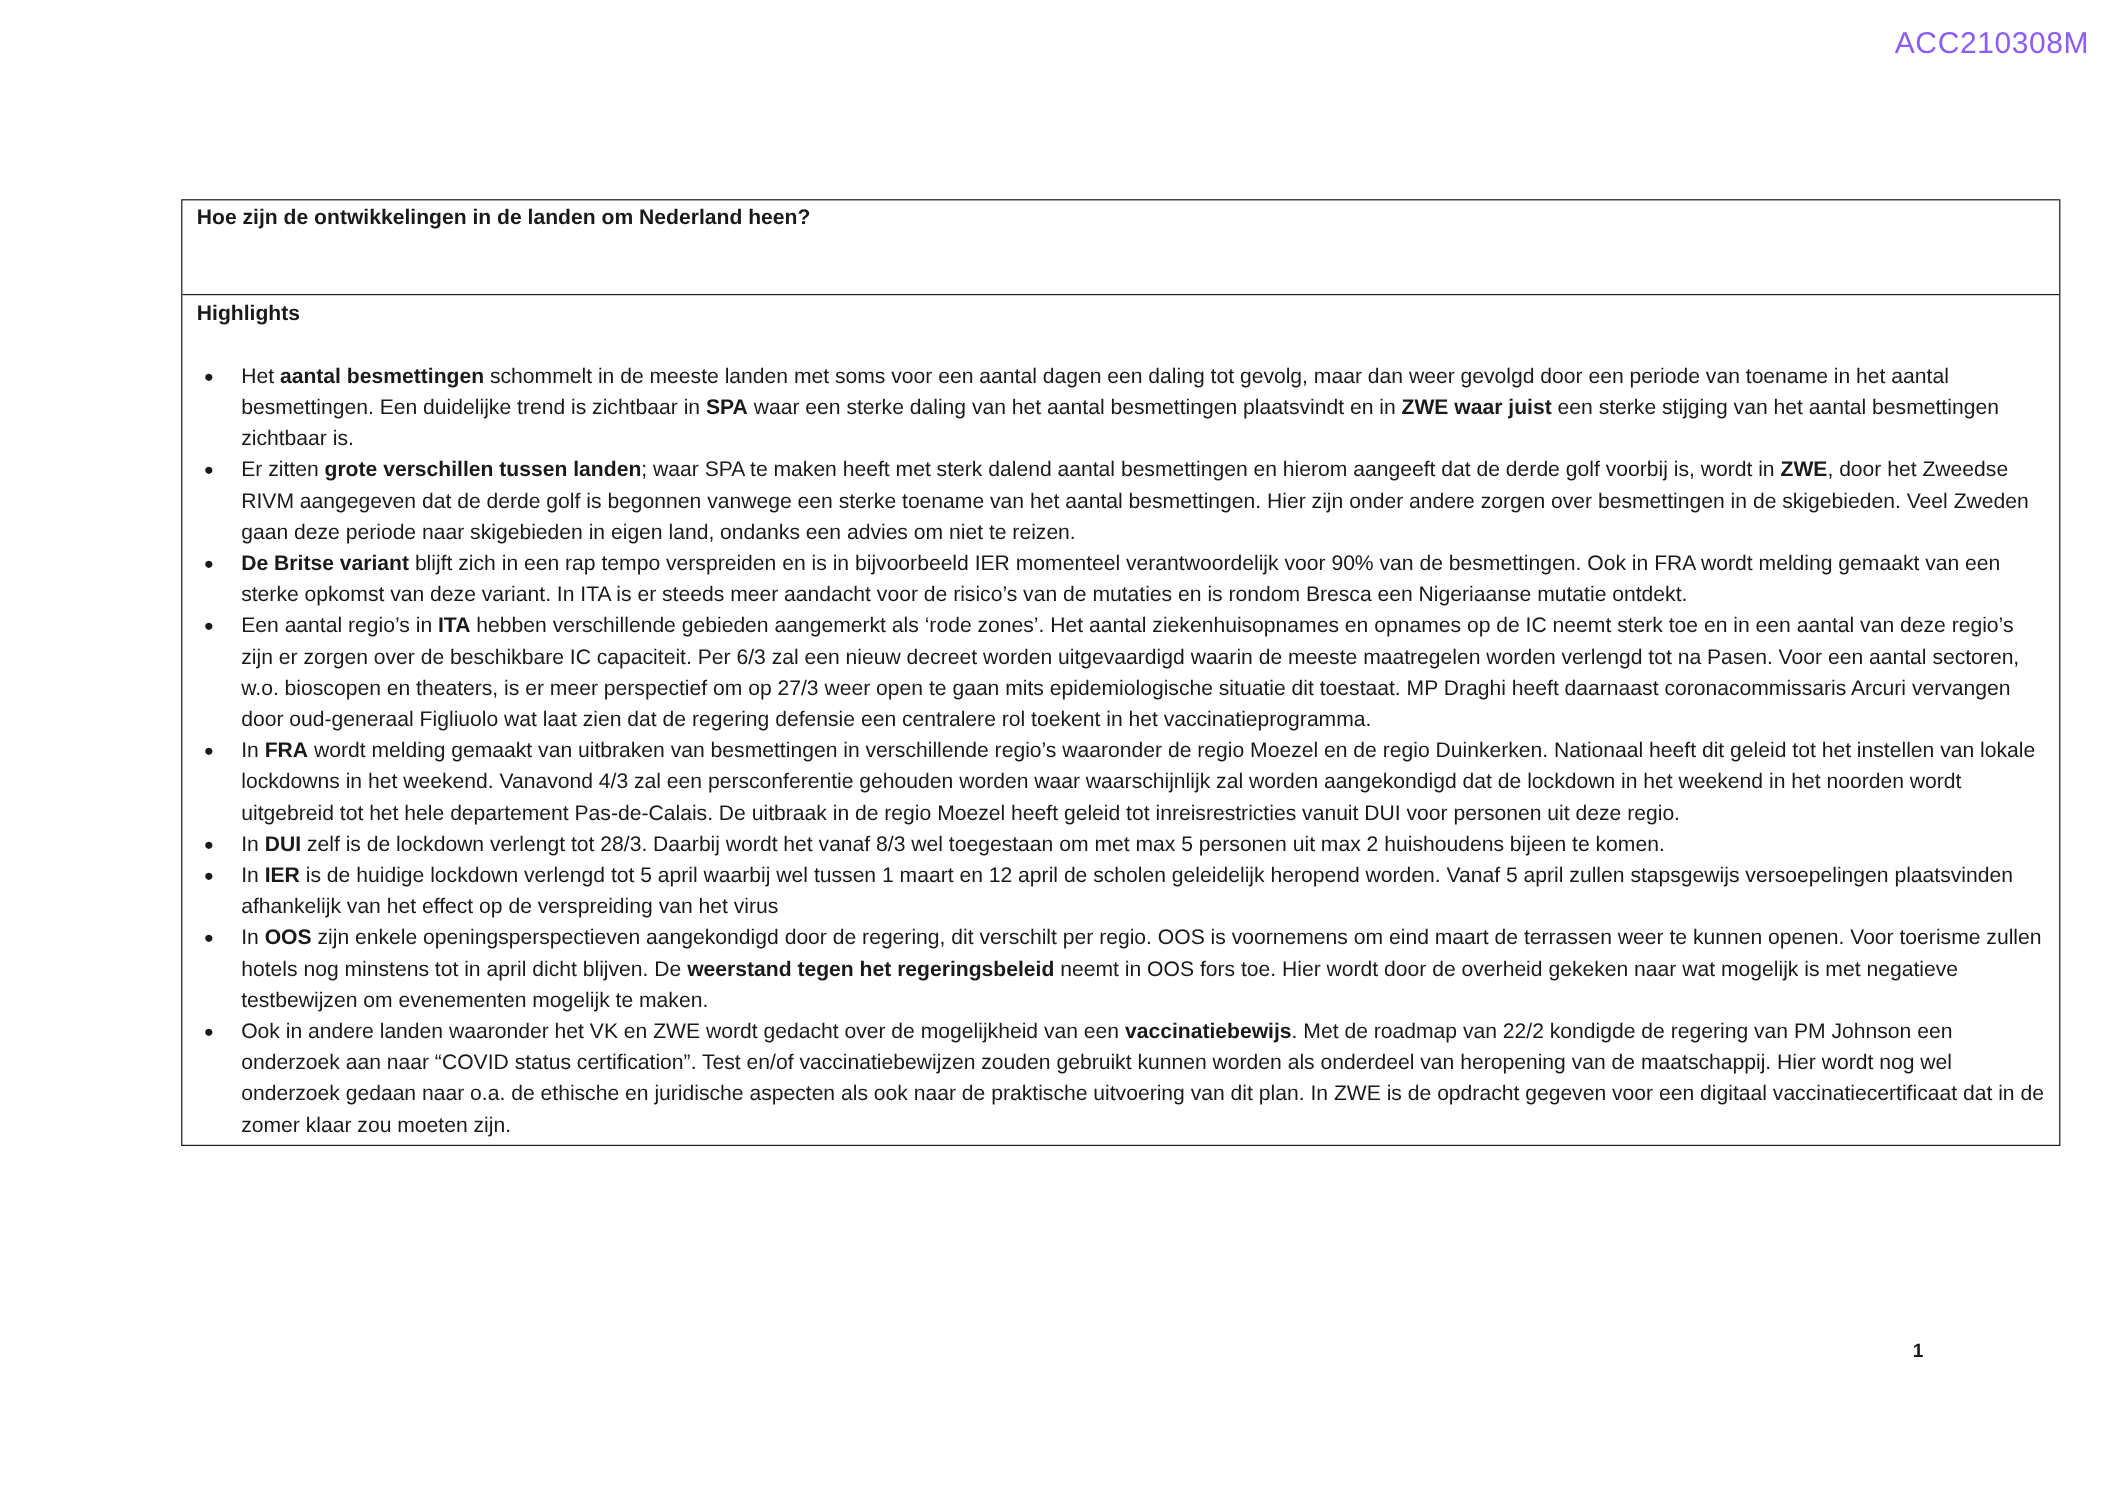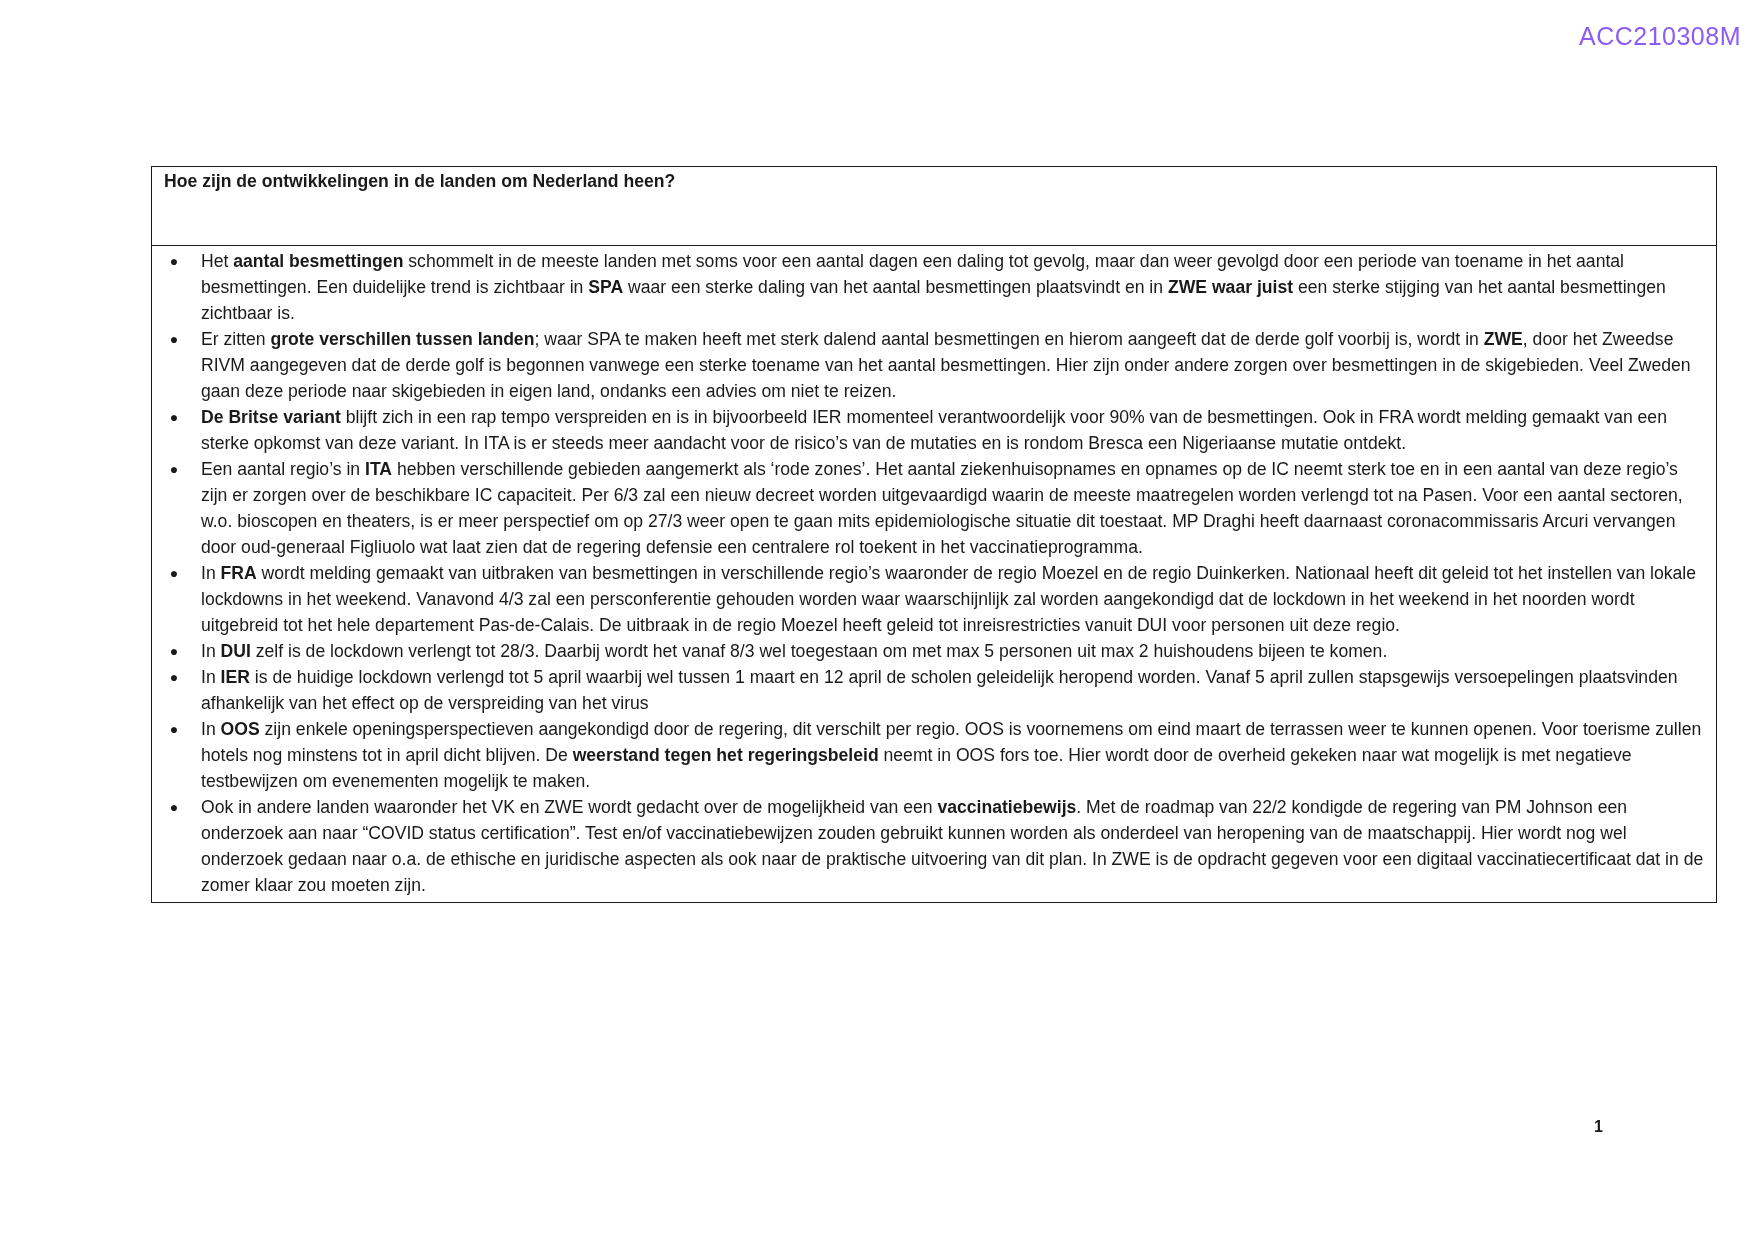--- a/index.html
+++ b/index.html
@@ -39,20 +39,21 @@
 </head>
 <body>
 
 <div class="doc-code">ACC210308M</div>
 
 <div class="table">
   <div class="row row-question">
     <span>Hoe zijn de ontwikkelingen in de landen om Nederland heen?</span>
   </div>
   <div class="row row-highlights">
+    <div class="hl-title">Highlights</div>
     <ul class="bullets" id="bullet-list">
         <li><span class="bullet">●</span><span>Het </span><b>aantal besmettingen</b><span> schommelt in de meeste landen met soms voor een aantal dagen een daling tot gevolg, maar dan weer gevolgd door een periode van toename in het aantal besmettingen. Een duidelijke trend is zichtbaar in </span><b>SPA</b><span> waar een sterke daling van het aantal besmettingen plaatsvindt en in </span><b>ZWE waar juist</b><span> een sterke stijging van het aantal besmettingen zichtbaar is.</span></li>
         <li><span class="bullet">●</span><span>Er zitten </span><b>grote verschillen tussen landen</b><span>; waar SPA te maken heeft met sterk dalend aantal besmettingen en hierom aangeeft dat de derde golf voorbij is, wordt in </span><b>ZWE</b><span>, door het Zweedse RIVM aangegeven dat de derde golf is begonnen vanwege een sterke toename van het aantal besmettingen. Hier zijn onder andere zorgen over besmettingen in de skigebieden. Veel Zweden gaan deze periode naar skigebieden in eigen land, ondanks een advies om niet te reizen.</span></li>
         <li><span class="bullet">●</span><b>De Britse variant</b><span> blijft zich in een rap tempo verspreiden en is in bijvoorbeeld IER momenteel verantwoordelijk voor 90% van de besmettingen. Ook in FRA wordt melding gemaakt van een sterke opkomst van deze variant. In ITA is er steeds meer aandacht voor de risico’s van de mutaties en is rondom Bresca een Nigeriaanse mutatie ontdekt.</span></li>
         <li><span class="bullet">●</span><span>Een aantal regio’s in </span><b>ITA</b><span> hebben verschillende gebieden aangemerkt als ‘rode zones’. Het aantal ziekenhuisopnames en opnames op de IC neemt sterk toe en in een aantal van deze regio’s zijn er zorgen over de beschikbare IC capaciteit. Per 6/3 zal een nieuw decreet worden uitgevaardigd waarin de meeste maatregelen worden verlengd tot na Pasen. Voor een aantal sectoren, w.o. bioscopen en theaters, is er meer perspectief om op 27/3 weer open te gaan mits epidemiologische situatie dit toestaat. MP Draghi heeft daarnaast coronacommissaris Arcuri vervangen door oud-generaal Figliuolo wat laat zien dat de regering defensie een centralere rol toekent in het vaccinatieprogramma.</span></li>
         <li><span class="bullet">●</span><span>In </span><b>FRA</b><span> wordt melding gemaakt van uitbraken van besmettingen in verschillende regio’s waaronder de regio Moezel en de regio Duinkerken. Nationaal heeft dit geleid tot het instellen van lokale lockdowns in het weekend. Vanavond 4/3 zal een persconferentie gehouden worden waar waarschijnlijk zal worden aangekondigd dat de lockdown in het weekend in het noorden wordt uitgebreid tot het hele departement Pas-de-Calais.  De uitbraak in de regio Moezel heeft geleid tot inreisrestricties vanuit DUI voor personen uit deze regio.</span></li>
         <li><span class="bullet">●</span><span>In </span><b>DUI</b><span> zelf is de lockdown verlengt tot 28/3. Daarbij wordt het vanaf 8/3 wel toegestaan om met max 5 personen uit max 2 huishoudens bijeen te komen.</span></li>
         <li><span class="bullet">●</span><span>In </span><b>IER</b><span> is de huidige lockdown verlengd tot 5 april waarbij wel tussen 1 maart en 12 april de scholen geleidelijk heropend worden. Vanaf 5 april zullen stapsgewijs versoepelingen plaatsvinden afhankelijk van het effect op de verspreiding van het virus</span></li>
         <li><span class="bullet">●</span><span>In </span><b>OOS</b><span> zijn enkele openingsperspectieven aangekondigd door de regering, dit verschilt per regio. OOS is voornemens om eind maart de terrassen weer te kunnen openen. Voor toerisme zullen hotels nog minstens tot in april dicht blijven. De </span><b>weerstand tegen het regeringsbeleid</b><span> neemt in OOS fors toe. Hier wordt door de overheid gekeken naar wat mogelijk is met negatieve testbewijzen om evenementen mogelijk te maken.</span></li>
         <li><span class="bullet">●</span><span>Ook in andere landen waaronder het VK en ZWE wordt gedacht over de mogelijkheid van een </span><b>vaccinatiebewijs</b><span>. Met de roadmap van 22/2 kondigde de regering van PM Johnson een onderzoek aan naar “COVID status certification”. Test en/of vaccinatiebewijzen zouden gebruikt kunnen worden als onderdeel van heropening van de maatschappij. Hier wordt nog wel onderzoek gedaan naar o.a. de ethische en juridische aspecten als ook naar de praktische uitvoering van dit plan. In ZWE is de opdracht gegeven voor een digitaal vaccinatiecertificaat dat in de zomer klaar zou moeten zijn.</span></li>

